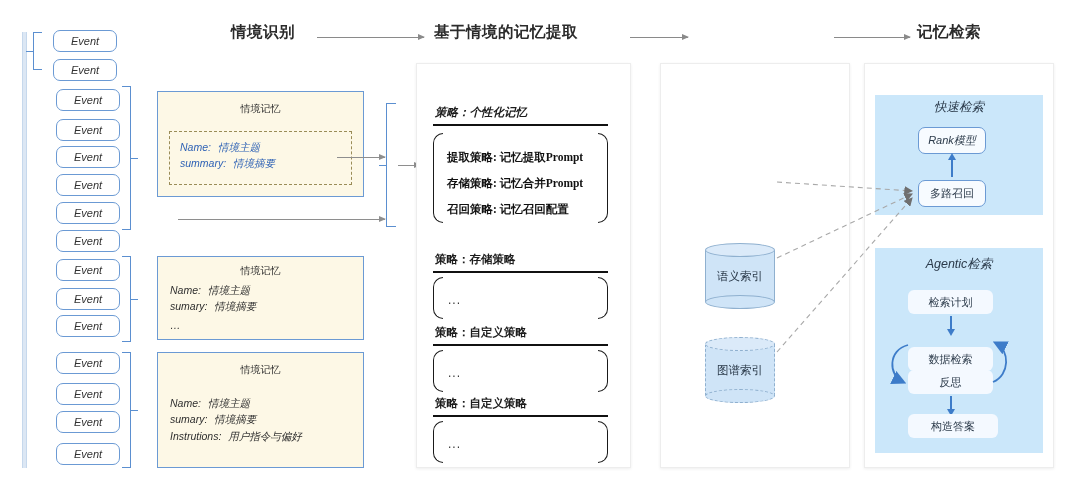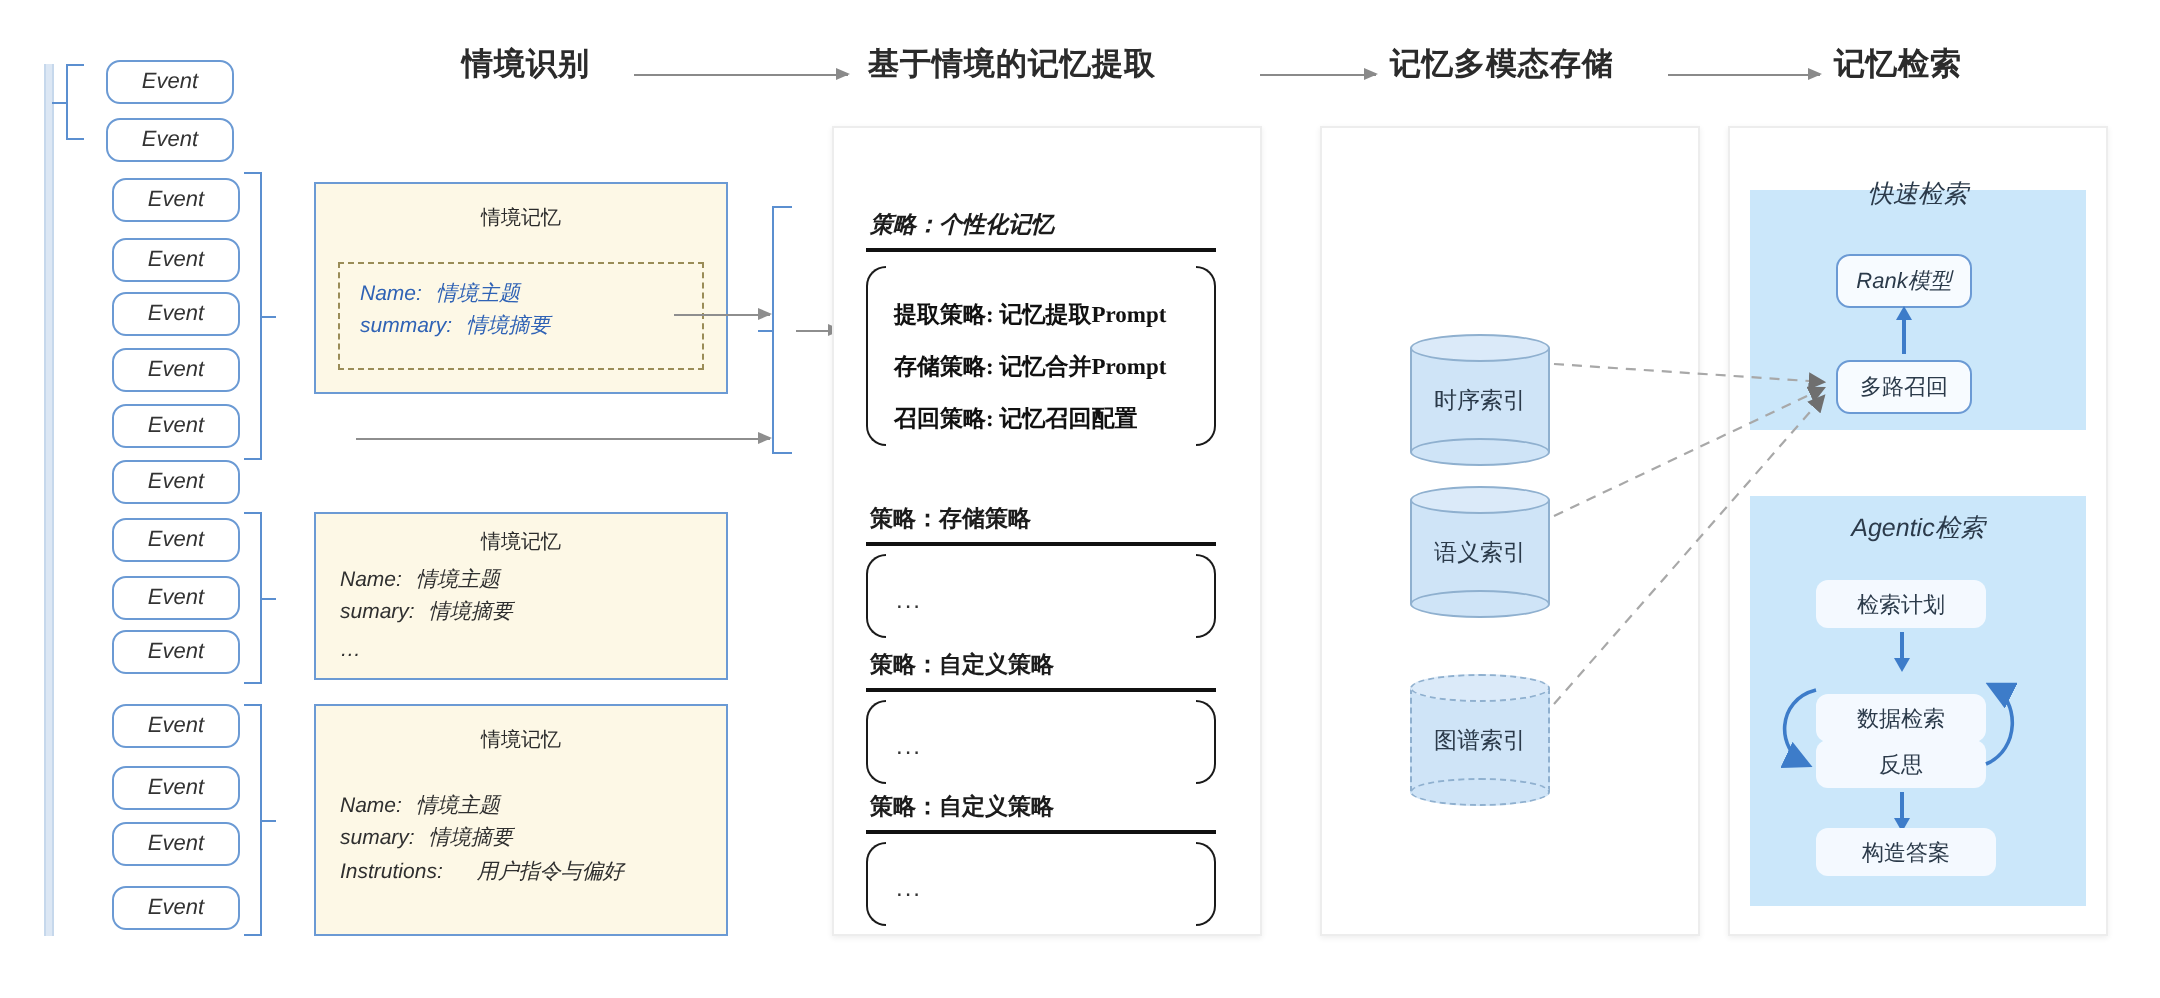--- a/index.html
+++ b/index.html
@@ -203,21 +203,20 @@
 </style>
 </head>
 <body>
 
 <div id="stage">
 
   <div class="hdr-label" style="left:231px; top:22px;">情境识别</div>
   <div class="hdr-arrow" style="left:317px; top:37px; width:107px;"></div>
   <div class="hdr-label" style="left:434px; top:22px;">基于情境的记忆提取</div>
   <div class="hdr-arrow" style="left:630px; top:37px; width:58px;"></div>
-  <div class="hdr-label" style="left:695px; top:22px;">记忆多模态存储</div>
   <div class="hdr-arrow" style="left:834px; top:37px; width:76px;"></div>
   <div class="hdr-label" style="left:917px; top:22px;">记忆检索</div>
 
   <div class="leftbar" style="left:22px; top:32px; height:436px;"></div>
 
   <div class="brk left-facing" style="left:33px; top:32px; width:9px; height:38px;"></div>
   <div class="brk-nub" style="left:26px; top:51px;"></div>
 
   <div class="brk" style="left:122px; top:86px; width:9px; height:144px;"></div>
   <div class="brk-nub" style="left:131px; top:158px;"></div>
@@ -281,21 +280,21 @@
     <div class="mem-title" style="margin-top:10px;">情境记忆</div>
     <div style="padding:18px 12px 0 12px;">
       <div style="display:flex; gap:7px;">
         <span class="kv dark">Name:</span>
         <span class="kv dark">情境主题</span>
       </div>
       <div style="display:flex; gap:7px;">
         <span class="kv dark">sumary:</span>
         <span class="kv dark">情境摘要</span>
       </div>
-      <div style="display:flex; gap:17px;">
+      <div style="display:flex; gap:7px;">
         <span class="kv dark">Instrutions:</span>
         <span class="kv dark">用户指令与偏好</span>
       </div>
     </div>
   </div>
 
   <div class="garrow" style="left:337px; top:157px; width:48px;"></div>
   <div class="garrow" style="left:178px; top:219px; width:207px;"></div>
 
   <div class="brk left-facing" style="left:386px; top:103px; width:10px; height:124px;"></div>
@@ -334,45 +333,39 @@
   <div class="ellipsis" style="left:448px; top:366px;">...</div>
 
   <div class="strat-title" style="left:435px; top:396px;">策略：自定义策略</div>
   <div class="strat-rule" style="left:433px; top:415px; width:175px;"></div>
   <div class="cbrace" style="left:433px; top:421px; width:10px; height:42px;"></div>
   <div class="cbrace-r" style="left:598px; top:421px; width:10px; height:42px;"></div>
   <div class="ellipsis" style="left:448px; top:437px;">...</div>
 
   <div class="panel" style="left:660px; top:63px; width:190px; height:405px;"></div>
 
-  <div class="cyl" style="left:705px; top:167px; width:70px; height:66px;">
-    <div class="body"></div>
-    <div class="bot"></div>
-    <div class="top"></div>
-    <div class="lbl">时序索引</div>
-  </div>
 
   <div class="cyl dashed" style="left:705px; top:337px; width:70px; height:66px;">
     <div class="body"></div>
     <div class="bot"></div>
     <div class="top"></div>
     <div class="lbl">图谱索引</div>
   </div>
 
   <div class="cyl" style="left:705px; top:243px; width:70px; height:66px;">
     <div class="body"></div>
     <div class="bot"></div>
     <div class="top"></div>
     <div class="lbl">语义索引</div>
   </div>
 
   <div class="panel" style="left:864px; top:63px; width:190px; height:405px;"></div>
 
   <div class="rsec" style="left:875px; top:95px; width:168px; height:120px;"></div>
-  <div class="rsec-title" style="left:875px; top:89px; width:168px;">快速检索</div>
+  <div class="rsec-title" style="left:875px; top:99px; width:168px;">快速检索</div>
   <div class="rnode italic" style="left:918px; top:127px; width:68px; height:27px;">Rank模型</div>
   <div class="varrow up" style="left:951px; top:159px; height:18px;"></div>
   <div class="rnode" style="left:918px; top:180px; width:68px; height:27px;">多路召回</div>
 
   <div class="rsec" style="left:875px; top:248px; width:168px; height:205px;"></div>
   <div class="rsec-title" style="left:875px; top:256px; width:168px;text-align:center;">Agentic检索</div>
 
   <div class="rnode plain" style="left:908px; top:290px; width:85px; height:24px;">检索计划</div>
   <div class="varrow" style="left:950px; top:316px; height:14px;"></div>
   <div class="rnode plain" style="left:908px; top:347px; width:85px; height:24px;">数据检索</div>

